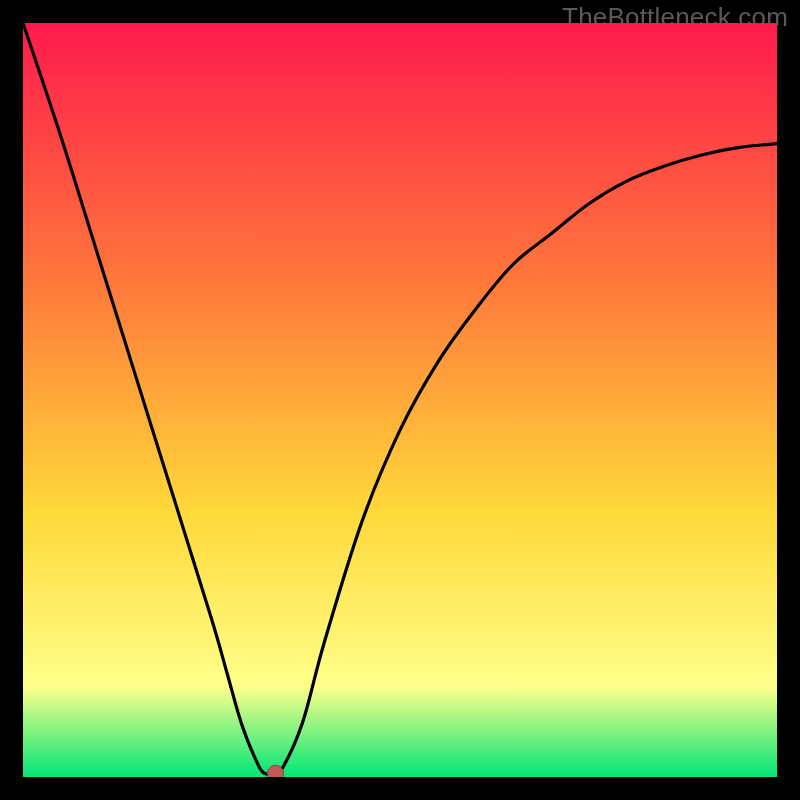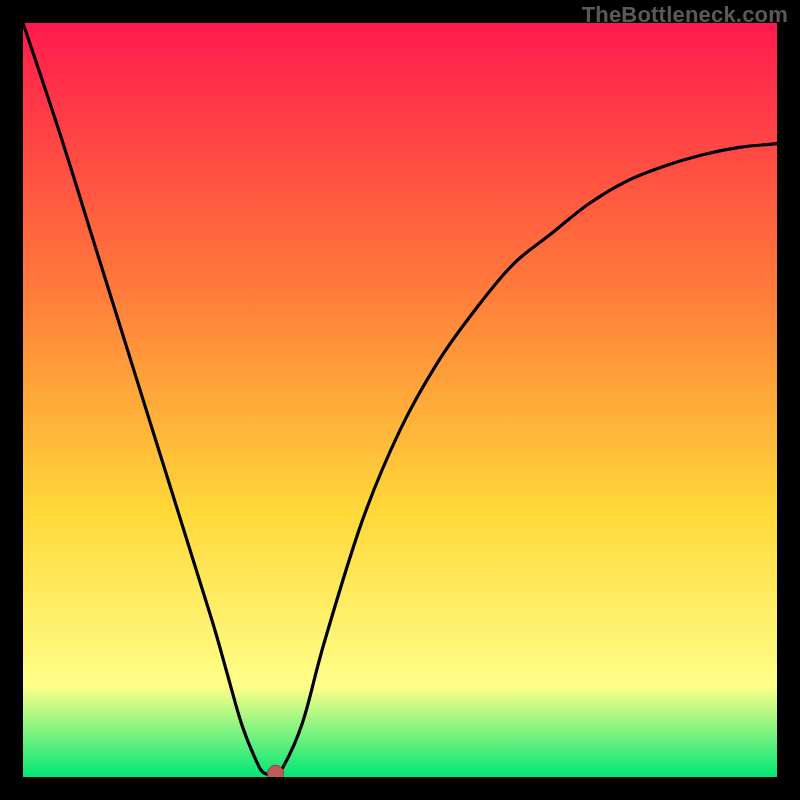--- a/index.html
+++ b/index.html
@@ -25,22 +25,22 @@
     top: 0;
     width: 754px;
     height: 754px;
     display: block;
   }
   .watermark {
     position: absolute;
     top: 2px;
     right: 12px;
     color: #5a5a5a;
-    font-size: 22px;
-    font-weight: 700;
+    font-size: 26px;
+    font-weight: 400;
     letter-spacing: 0.2px;
     user-select: none;
   }
 </style>
 </head>
 <body>
 
 <div class="watermark">TheBottleneck.com</div>
 
 <div class="frame">

